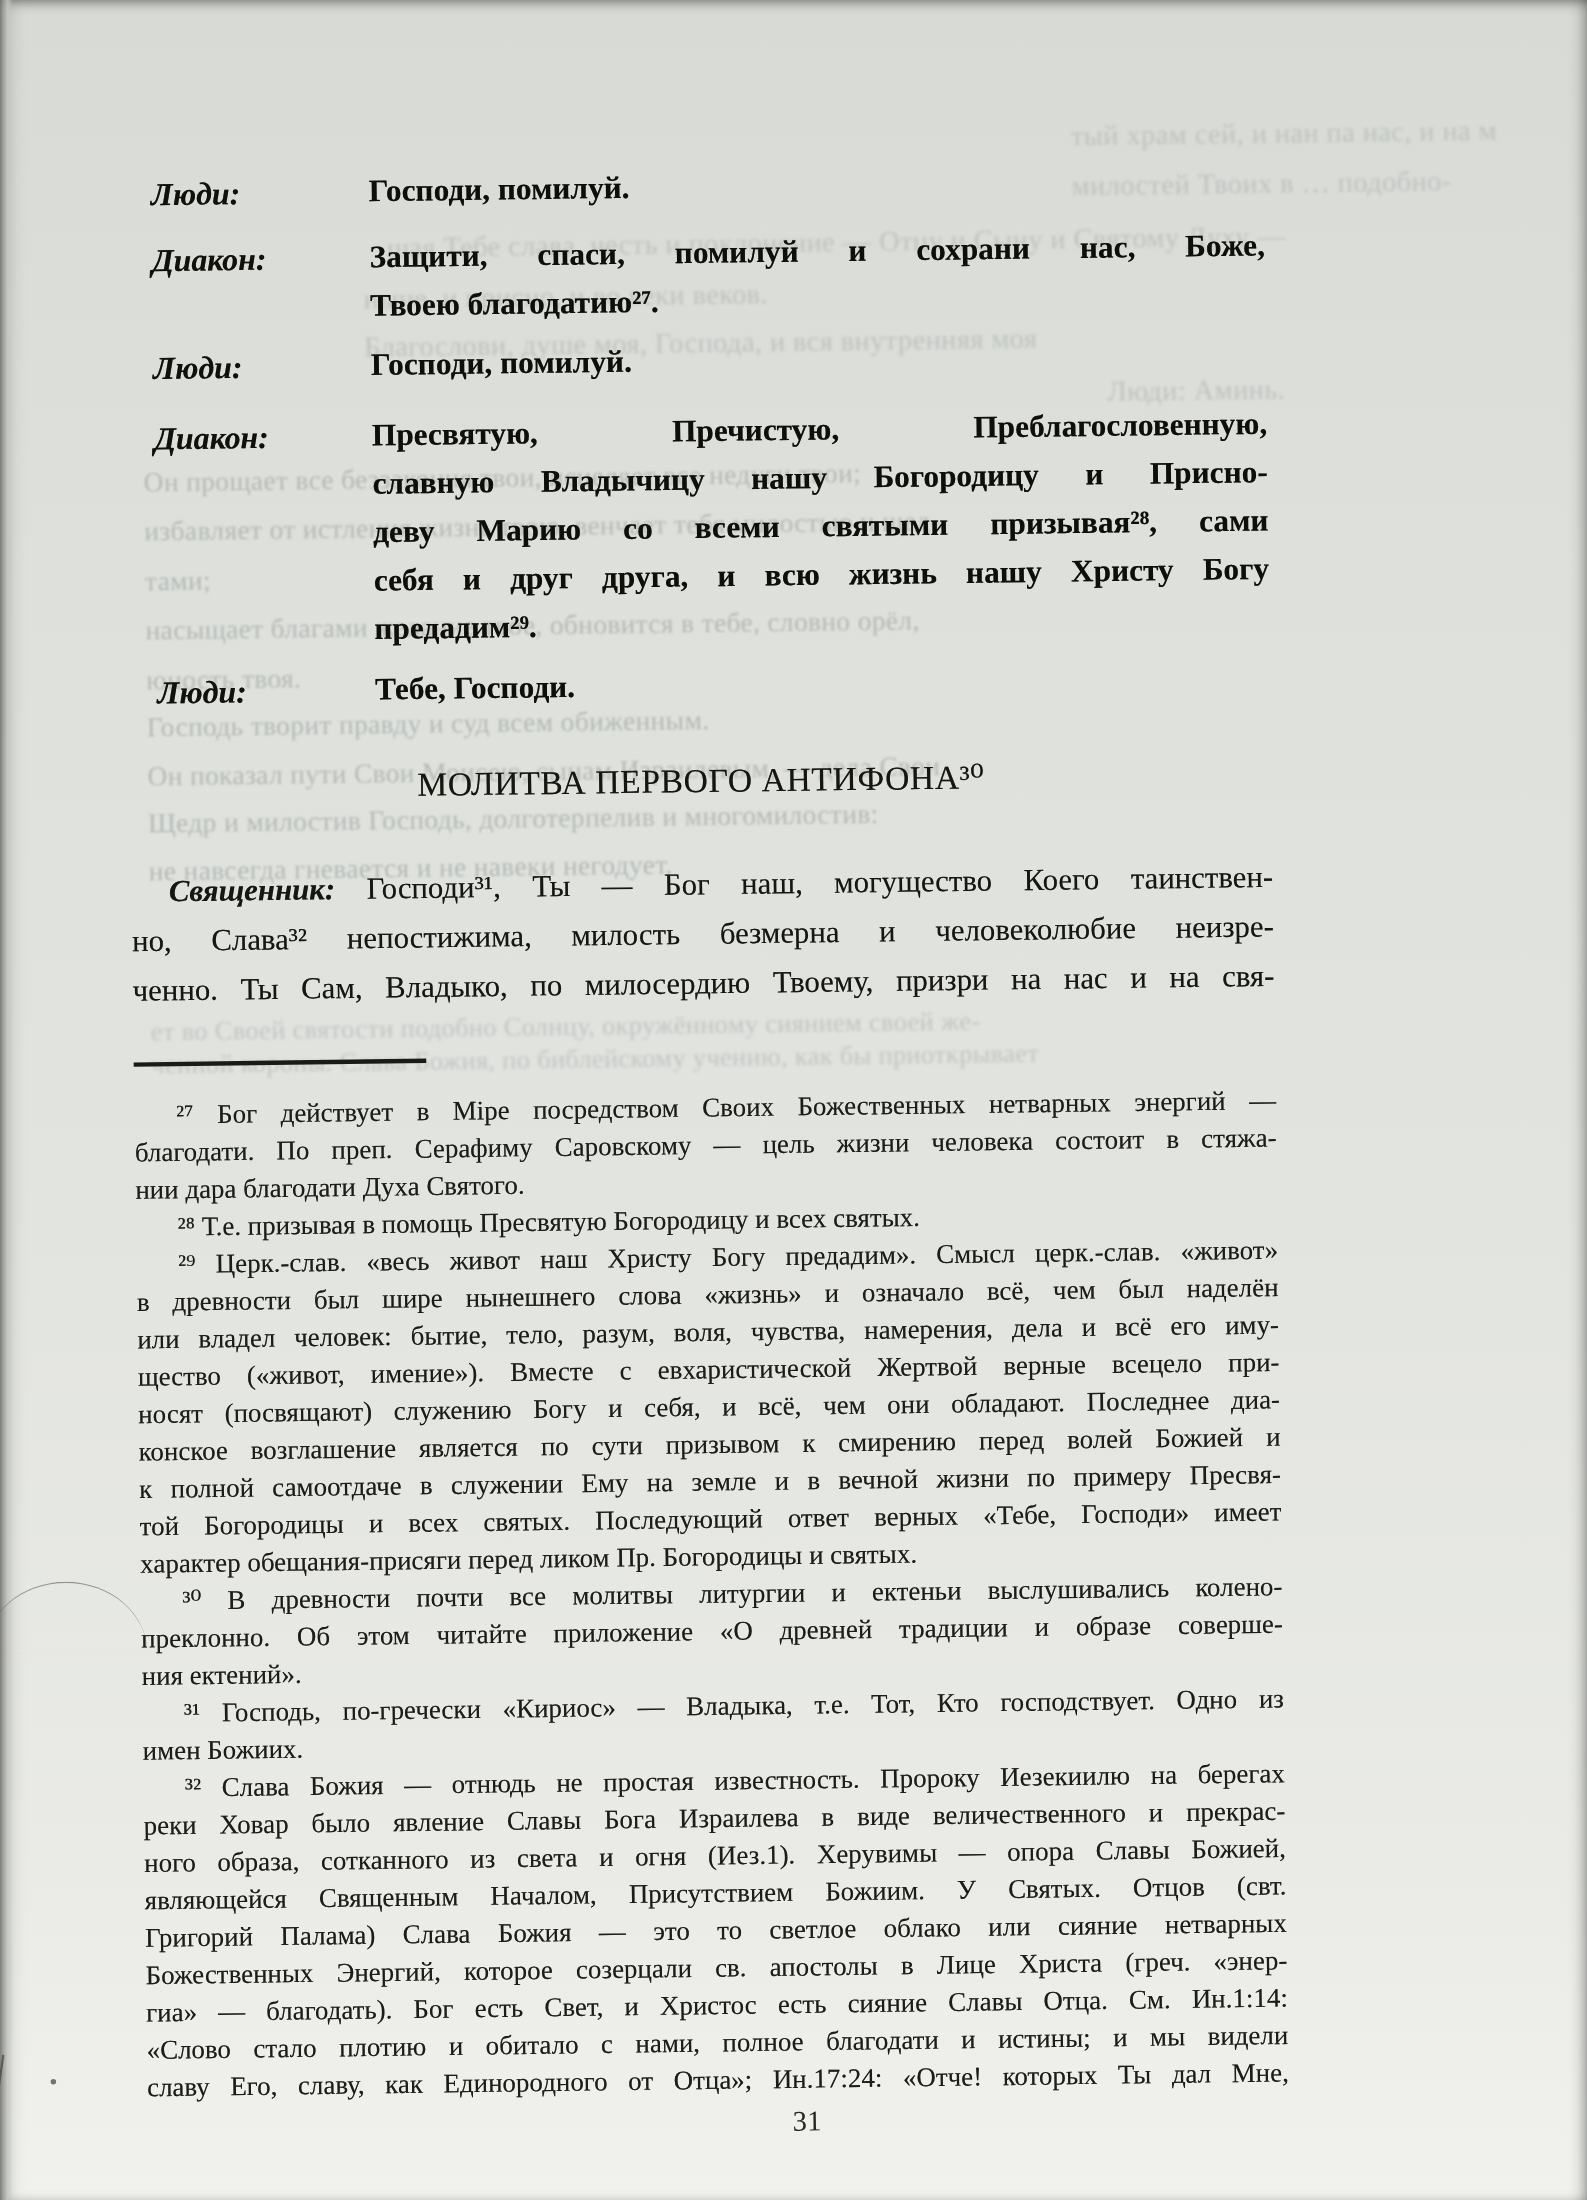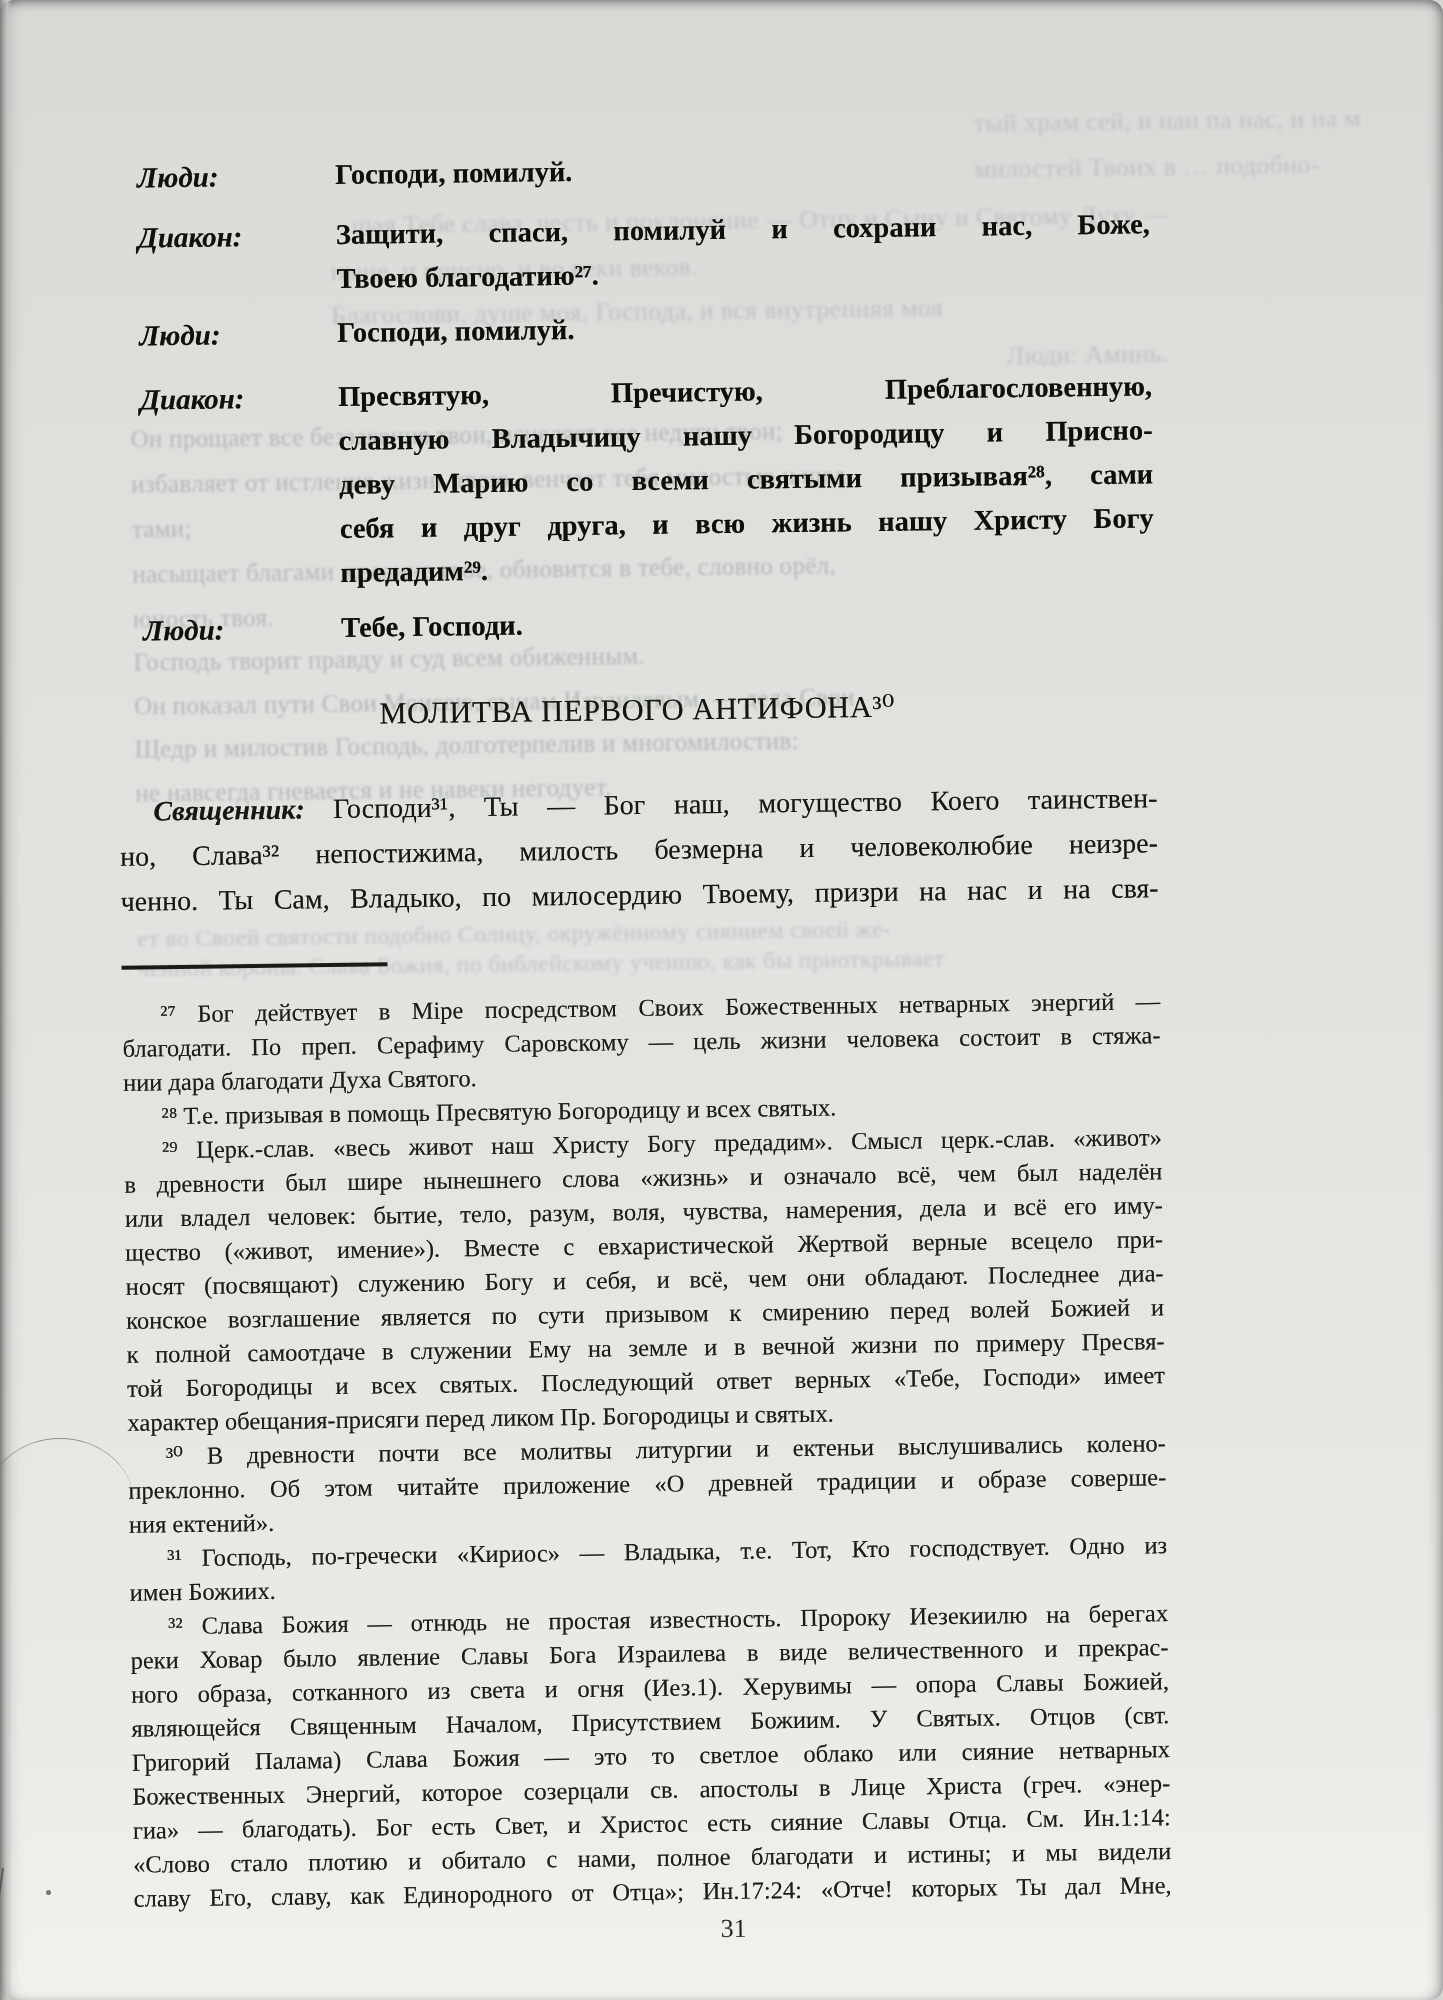--- a/index.html
+++ b/index.html
@@ -9,21 +9,20 @@
     font-family:"Liberation Serif","DejaVu Serif",serif;
   }
   .sheet{
     position:absolute;inset:0;
     background:linear-gradient(180deg,#d8dad6 0%,#dee0dc 25%,#e2e4e0 55%,#eaebe7 85%,#f1f2ee 100%);
     box-shadow:
       inset 0 9px 12px -8px rgba(40,40,38,.6),
       inset -12px 0 14px -10px rgba(60,62,58,.55),
       inset 16px 0 18px -13px rgba(70,72,68,.5),
       inset 0 -6px 10px -8px rgba(120,120,116,.35);
-    border-radius: 14px;
   }
   .edge-left{
     position:absolute;left:0;top:0;width:12px;height:100%;
     background:linear-gradient(90deg,#71736f 0,#9b9d99 3px,#c6c8c4 7px,rgba(214,216,212,0) 12px);
     opacity:.8;
   }
   .corner-line{
     position:absolute;left:2px;top:1868px;width:2px;height:132px;
     background:#4c4c4a;transform:rotate(8deg);transform-origin:top left;opacity:.8;
   }

